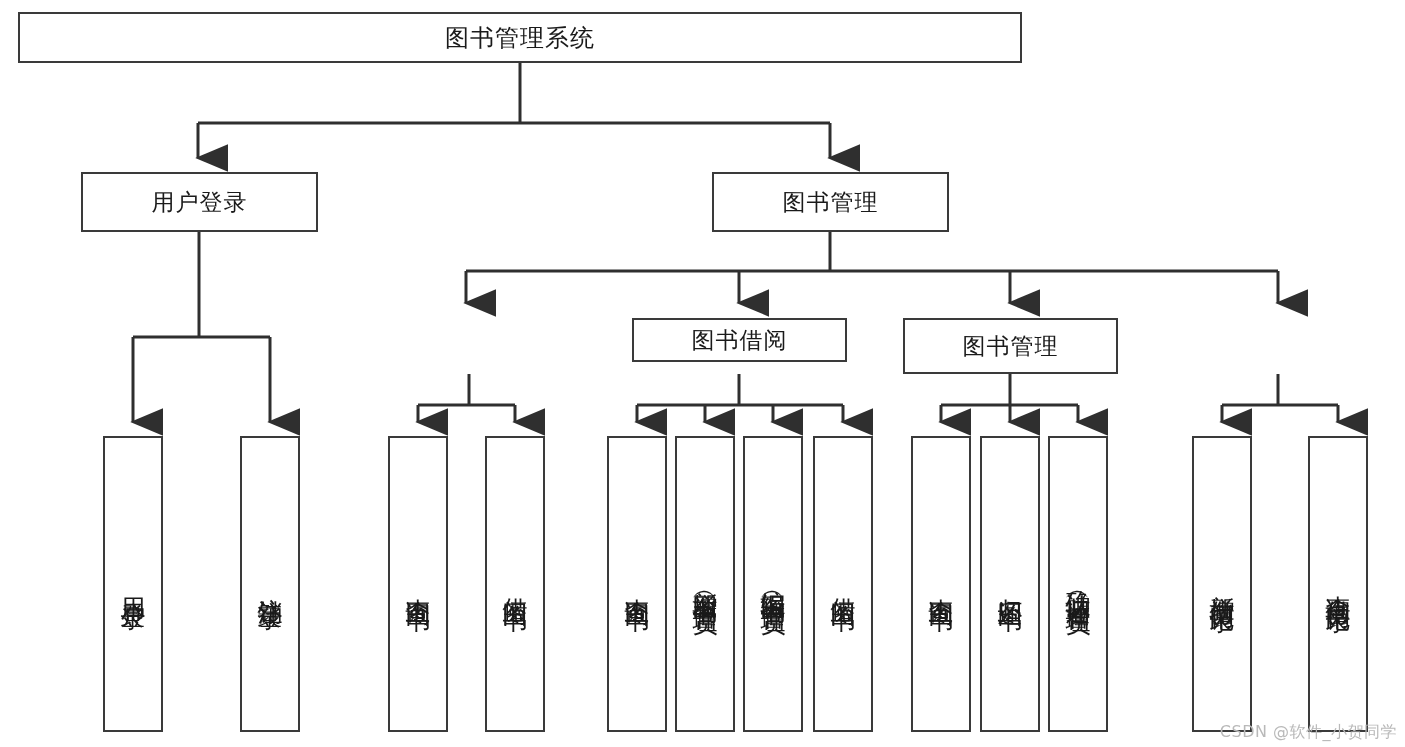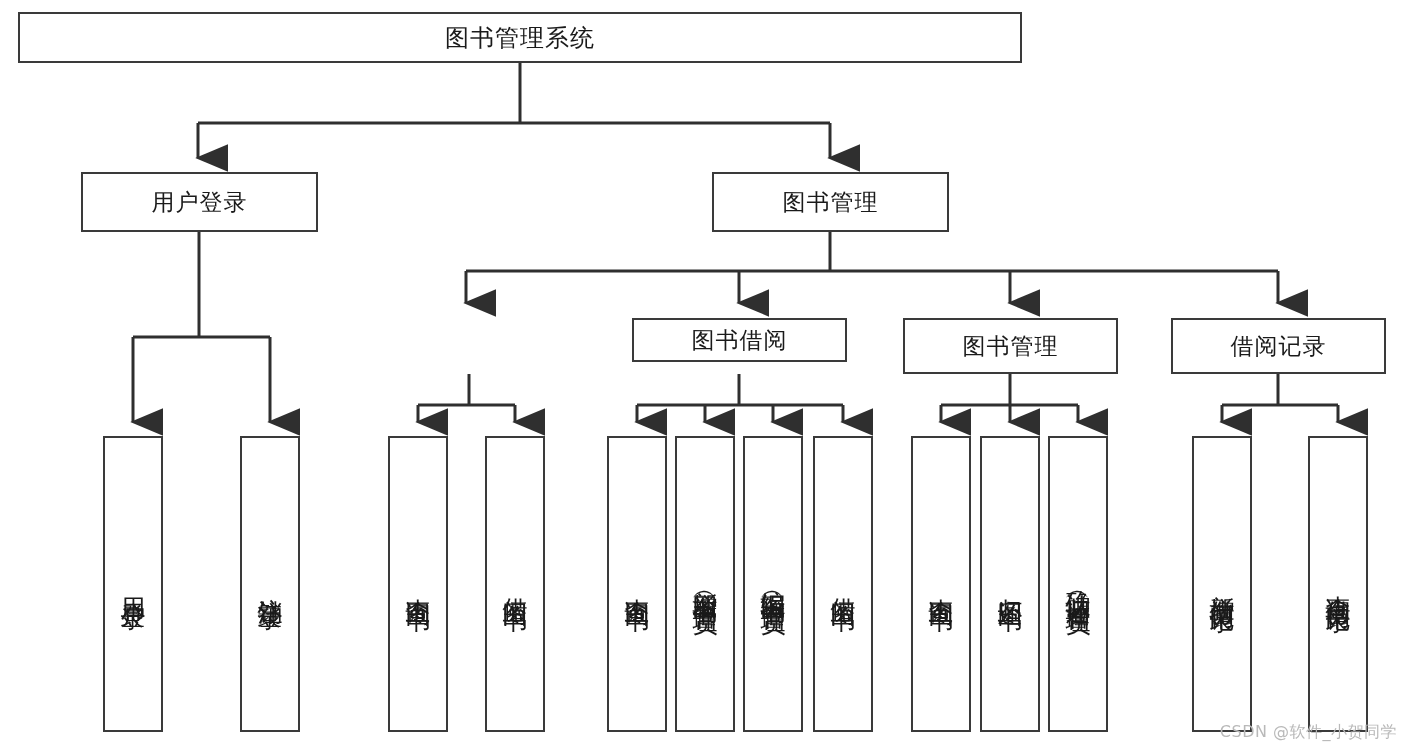--- a/index.html
+++ b/index.html
@@ -134,23 +134,20 @@
   <div class="node horiz" style="left:712px; top:172px; width:237px; height:60px;">
     <span>图书管理</span>
   </div>
 
   <div class="node horiz" style="left:632px; top:318px; width:215px; height:44px;">
     <span>图书借阅</span>
   </div>
   <div class="node horiz" style="left:903px; top:318px; width:215px; height:56px;">
     <span>图书管理</span>
   </div>
-  <div class="node horiz" style="left:1171px; top:318px; width:215px; height:56px;">
-    <span>借阅记录</span>
-  </div>
 
   <div class="node leaf" style="left:103px; top:436px; width:60px; height:296px;">
     <span class="vtext">用户登录</span>
   </div>
   <div class="node leaf" style="left:240px; top:436px; width:60px; height:296px;">
     <span class="vtext">注销登录</span>
   </div>
 
   <div class="node leaf" style="left:388px; top:436px; width:60px; height:296px;">
     <span class="vtext">查询图书</span>

